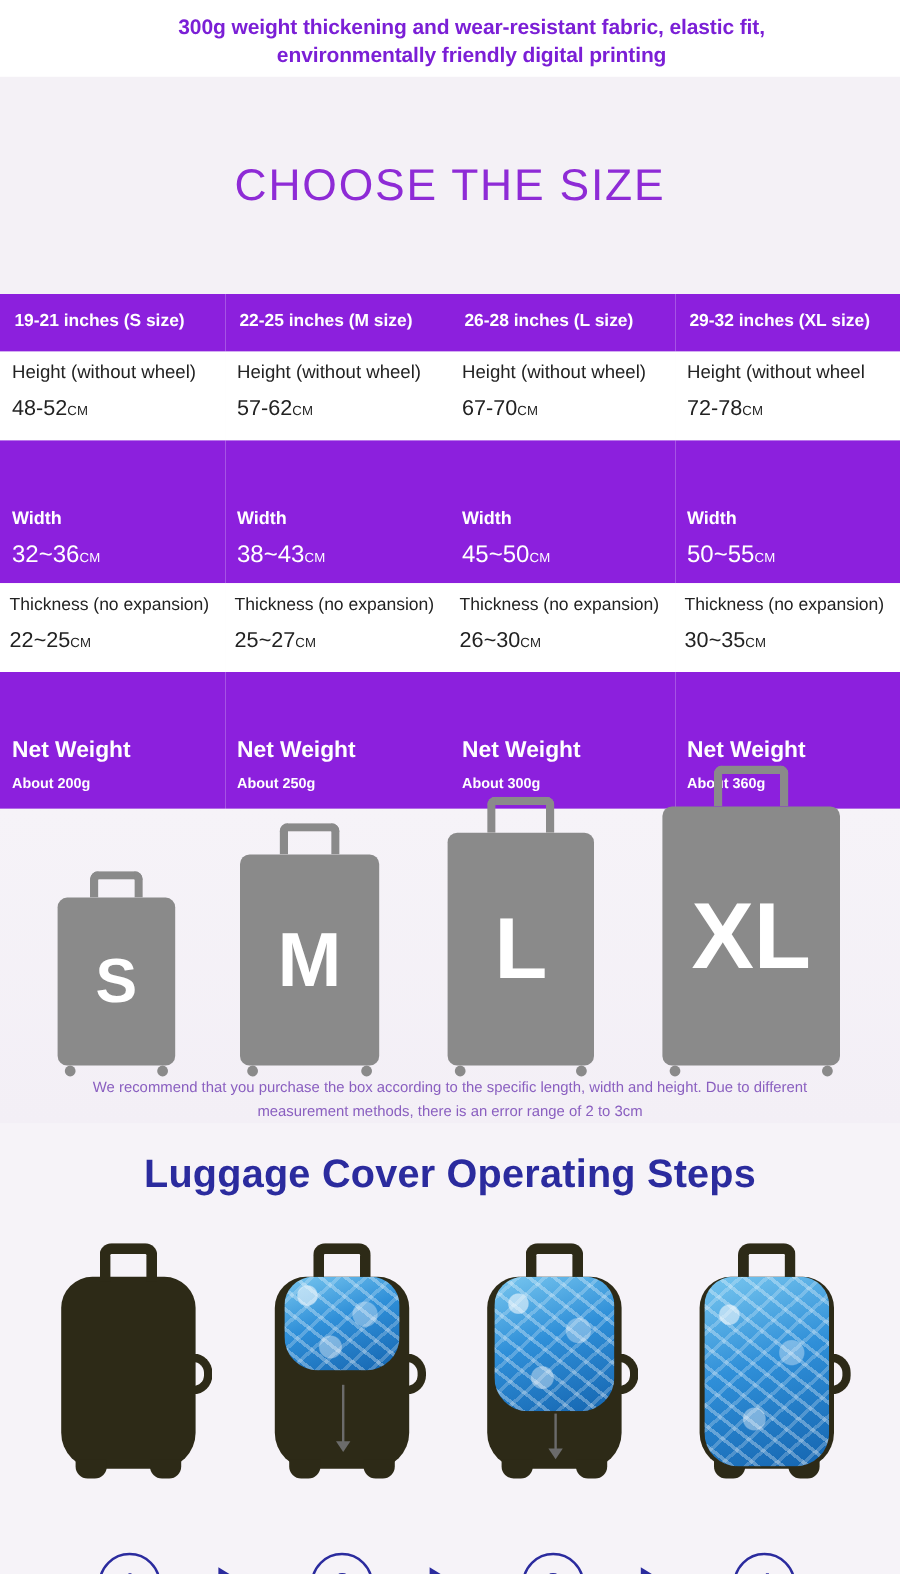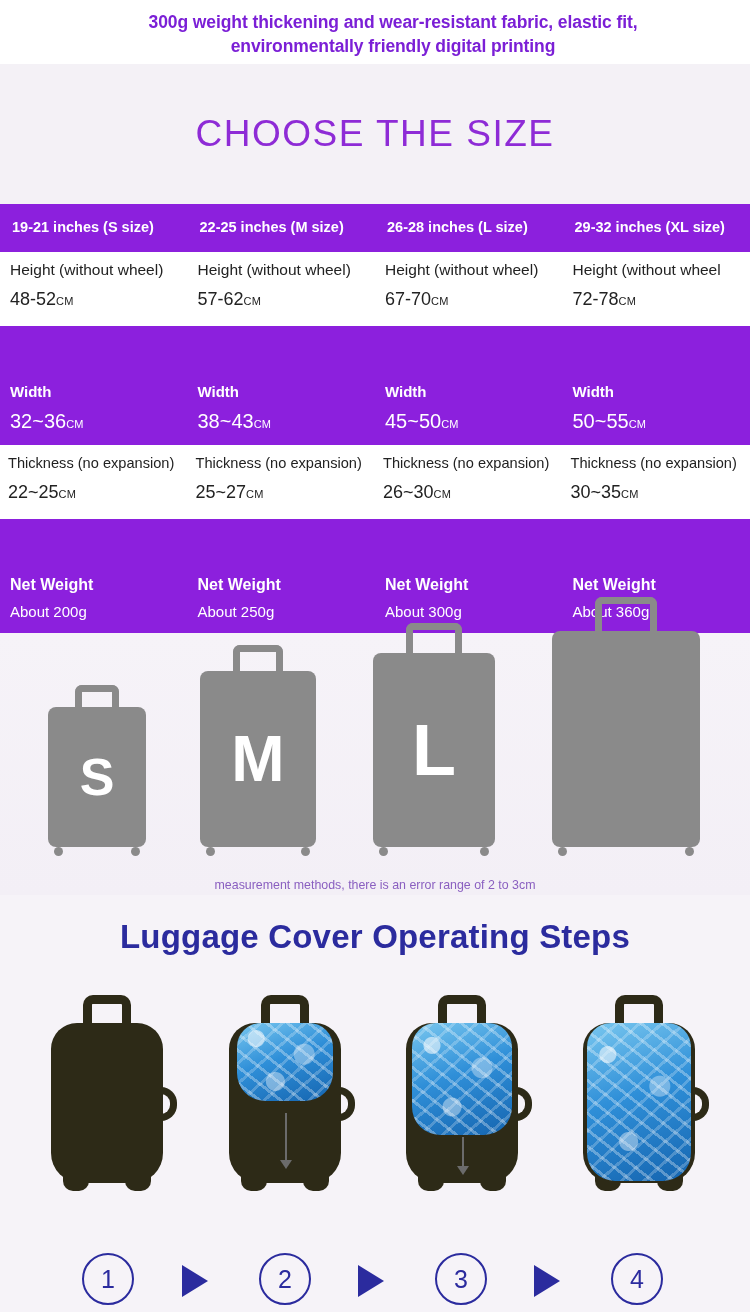--- a/index.html
+++ b/index.html
@@ -32,21 +32,21 @@
     color: #7b1fd6;
     font-weight: bold;
     font-size: 17.5px;
     line-height: 24px;
     text-align: center;
     letter-spacing: -0.1px;
   }
 
   
   .choose-wrap {
-    height: 140px;
+    height: 181px;
     background: #f4f1f6;
     display: flex;
     align-items: center;
     justify-content: center;
   }
   .choose-title {
     color: #8e2bd6;
     font-size: 37px;
     letter-spacing: 1.5px;
     font-weight: 400;
@@ -90,22 +90,22 @@
   .cell-value {
     display: block;
     margin-top: 8px;
     font-size: 19px;
     line-height: 22px;
   }
   .row-head + .row-white .cell-value,
   .row-white .cell-value { font-size: 18px; }
   .unit { font-size: 11px; letter-spacing: 0.2px; }
   .row-purple .cell-value { font-size: 20px; }
-  .netw .cell-value { font-size: 15px; margin-top: 6px; font-weight: normal; }
-  .netw .cell-label { font-weight: bold; font-size: 16px; }
+  .netw .cell-value { font-size: 12px; margin-top: 6px; font-weight: bold; }
+  .netw .cell-label { font-weight: bold; font-size: 19px; }
   .thick .cell-label { font-size: 14.6px; }
   .thick td { padding-left: 8px; }
 
   
   .cases {
     position: relative;
     height: 262px;
     background: linear-gradient(180deg,#f6f3f8 0%, #f3eff6 100%);
   }
   .case {
@@ -404,26 +404,28 @@
       <div class="body" style="width:122px;height:194px;">
         <span class="letter" style="font-size:72px;">L</span>
         <span class="wheel l"></span>
         <span class="wheel r"></span>
       </div>
     </div>
 
     <div class="case" style="left:552px;">
       <div class="handle" style="width:62px;height:34px;top:-34px;"></div>
       <div class="body" style="width:148px;height:216px;">
+        <span class="letter" style="font-size:78px;">XL</span>
         <span class="wheel l"></span>
         <span class="wheel r"></span>
       </div>
     </div>
 
     <div class="note">
+      <div>We recommend that you purchase the box according to the specific length, width and height. Due to different</div>
       <div>measurement methods, there is an error range of 2 to 3cm</div>
     </div>
   </div>
 
   <div class="steps-title-wrap">
     <div class="steps-title">Luggage Cover Operating Steps</div>
   </div>
 
   <div class="steps">
 

